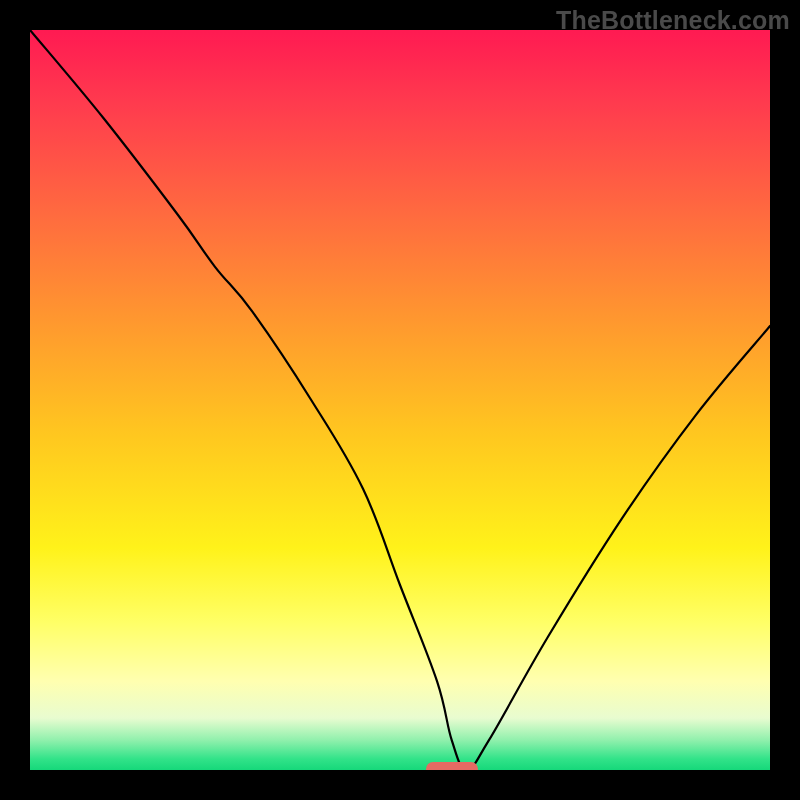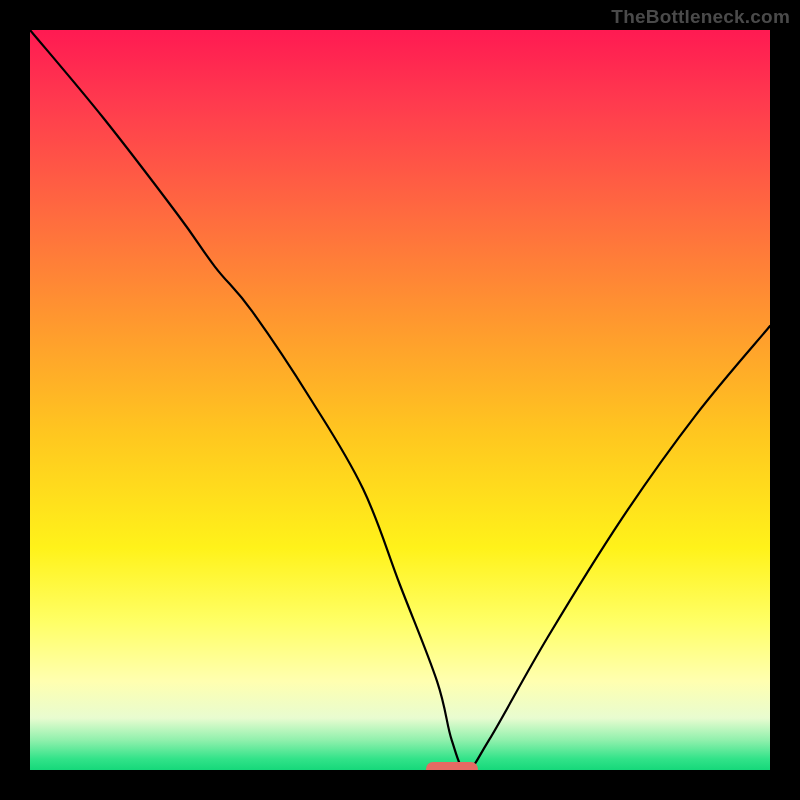--- a/index.html
+++ b/index.html
@@ -15,21 +15,21 @@
     position: relative;
     width: 800px;
     height: 800px;
     background: #000;
   }
   .watermark {
     position: absolute;
     top: 6px;
     right: 10px;
     color: #4a4a4a;
-    font-size: 19px;
+    font-size: 25px;
     font-weight: 600;
     letter-spacing: 0.2px;
     z-index: 10;
   }
   .plot-area {
     position: absolute;
     left: 30px;
     top: 30px;
     width: 740px;
     height: 740px;

